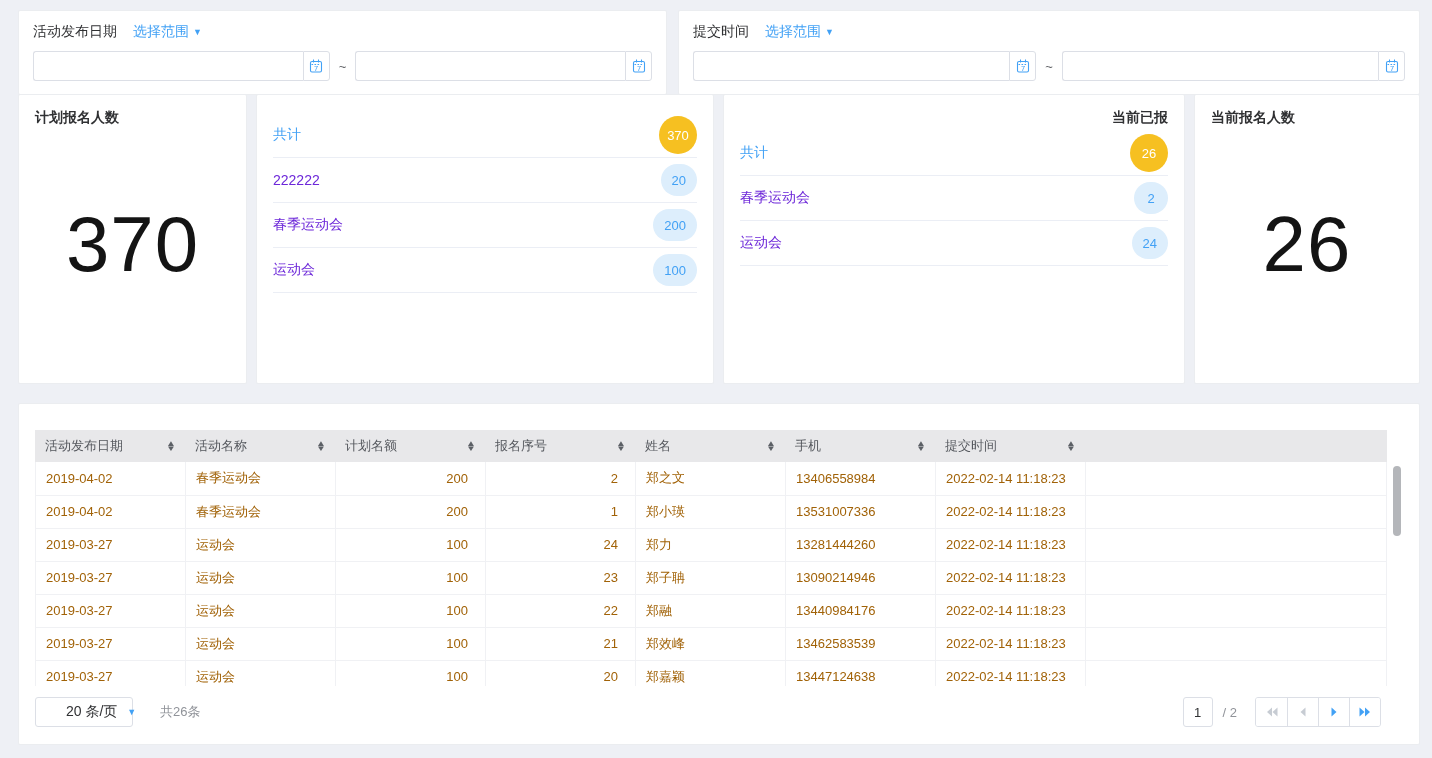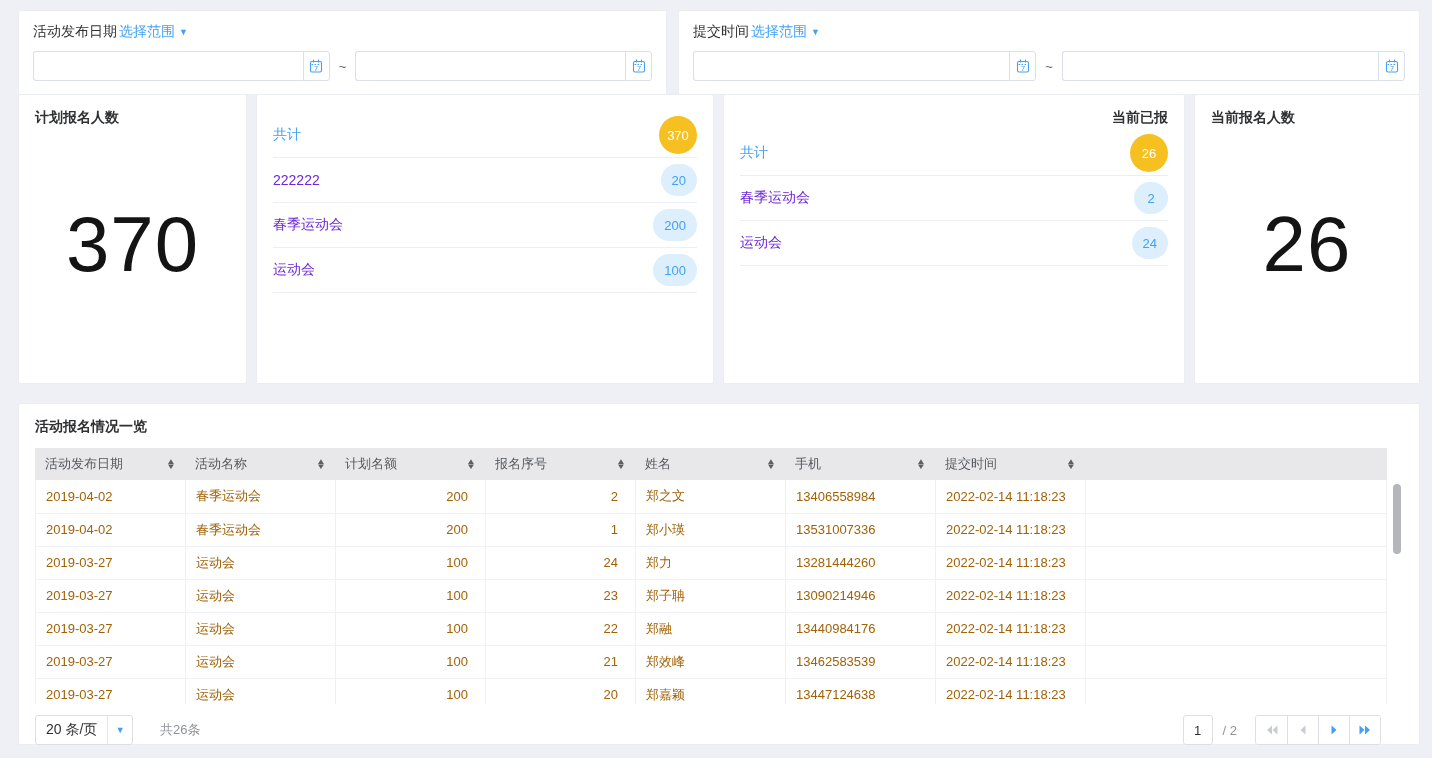--- a/index.html
+++ b/index.html
@@ -11,21 +11,21 @@
   }
   .panel { background:#fff; border:1px solid #ebedf0; border-radius:2px; }
 
   
   .filter-row { position:absolute; left:18px; top:10px; right:12px; height:85px; display:flex; gap:11px; }
   .filter-panel { padding:10px 14px; }
   .fp-left  { width:649px; }
   .fp-right { flex:1; }
   .filter-head { display:flex; align-items:center; margin:2px 0 10px; }
   .filter-label { color:#303133; }
-  .range-link { color:#42a1f5; margin-left:2px; cursor:pointer; }
+  .range-link { color:#42a1f5; margin-left:16px; cursor:pointer; }
   .caret { color:#42a1f5; font-size:9px; margin-left:4px; }
   .date-row { display:flex; align-items:center; }
   .date-group { flex:1; display:flex; }
   .date-input { flex:1; height:30px; border:1px solid #dcdfe6; border-right:none;
                 border-radius:3px 0 0 3px; padding:0 8px; font-size:13px; outline:none;
                 font-family:inherit; color:#303133; background:#fff; }
   .cal-btn { width:27px; height:30px; border:1px solid #dcdfe6; border-radius:0 3px 3px 0;
              background:#fff; display:flex; align-items:center; justify-content:center; cursor:pointer; }
   .tilde { margin:0 9px; color:#606266; font-size:13px; }
   .filter-btn { width:85px; height:85px; background:#42a1f5; color:#fff; border:none;
@@ -63,21 +63,21 @@
              font-size:13px; color:#a16207; padding:0 10px; background:#fff;
              white-space:nowrap; overflow:hidden; }
   tbody td:first-child { border-left:1px solid #f0f1f4; }
   td.num { text-align:right; padding-right:17px; }
   .vscroll { position:absolute; right:2px; top:34px; width:8px; height:220px; }
   .vthumb { position:absolute; top:2px; width:8px; height:70px; border-radius:4px; background:#b4b6ba; }
 
   
   .pager { display:flex; align-items:center; margin-top:10px; height:32px; }
   .page-size { width:98px; height:30px; border:1px solid #dcdfe6; border-radius:3px;
-               display:flex; align-items:center; background:#fff; cursor:pointer; }
+               display:flex; align-items:center; background:#fff; cursor:pointer;padding-left:20px; }
   .page-size .ps-label { flex:1; padding:0 10px; font-size:14px; color:#303133; white-space:nowrap; }
   .ps-divider { width:1px; height:28px; background:#e4e7ed; }
   .ps-arrow { width:26px; text-align:center; color:#42a1f5; font-size:9px; }
   .total-text { color:#909399; margin-left:27px; font-size:13px; }
   .pager-right { margin-left:auto; display:flex; align-items:center; margin-right:22px; }
   .page-input { width:30px; height:30px; border:1px solid #dcdfe6; border-radius:3px;
                 text-align:center; font-size:13px; color:#303133; outline:none; font-family:inherit; }
   .page-total { color:#909399; margin:0 18px 0 10px; font-size:13px; }
   .nav-group { display:flex; border:1px solid #dcdfe6; border-radius:3px; overflow:hidden; background:#fff; }
   .nav-btn { width:31px; height:28px; display:flex; align-items:center; justify-content:center;
@@ -209,21 +209,20 @@
     </div>
   </div>
 
   <div class="panel card c4">
     <div class="card-title">当前报名人数</div>
     <div class="big-number">26</div>
   </div>
 </div>
 
 <div class="panel table-panel">
-  <div class="table-title">活动报名情况一览</div>
 
   <div class="table-wrap">
     <table>
       <colgroup>
         <col style="width:150px">
           <col style="width:150px">
           <col style="width:150px">
           <col style="width:150px">
         <col style="width:150px">
           <col style="width:150px">

